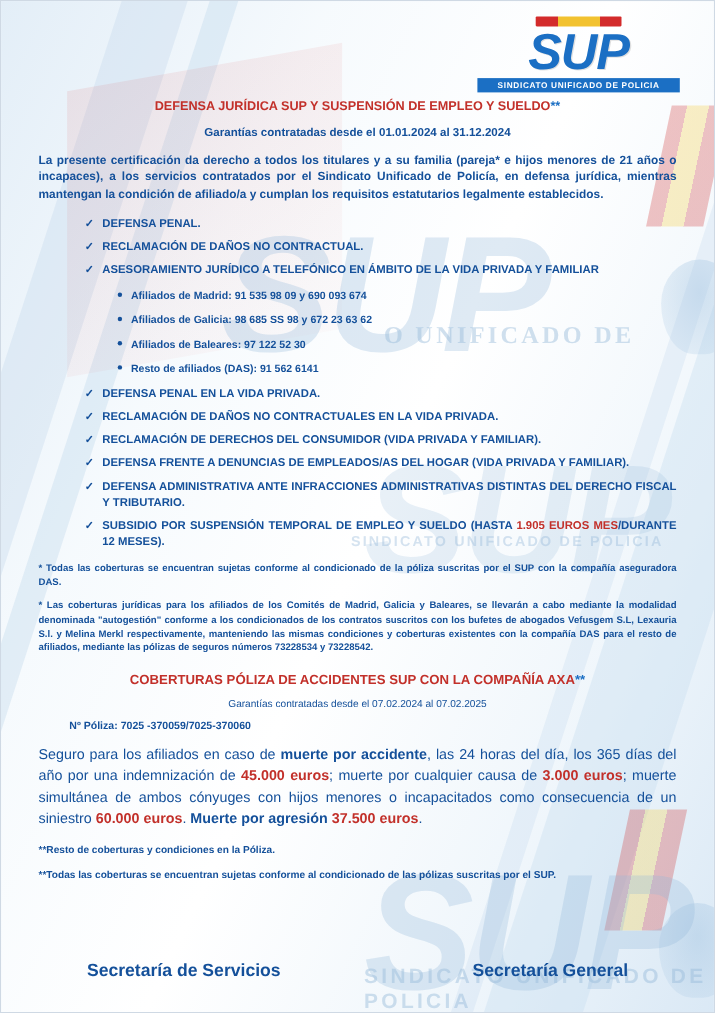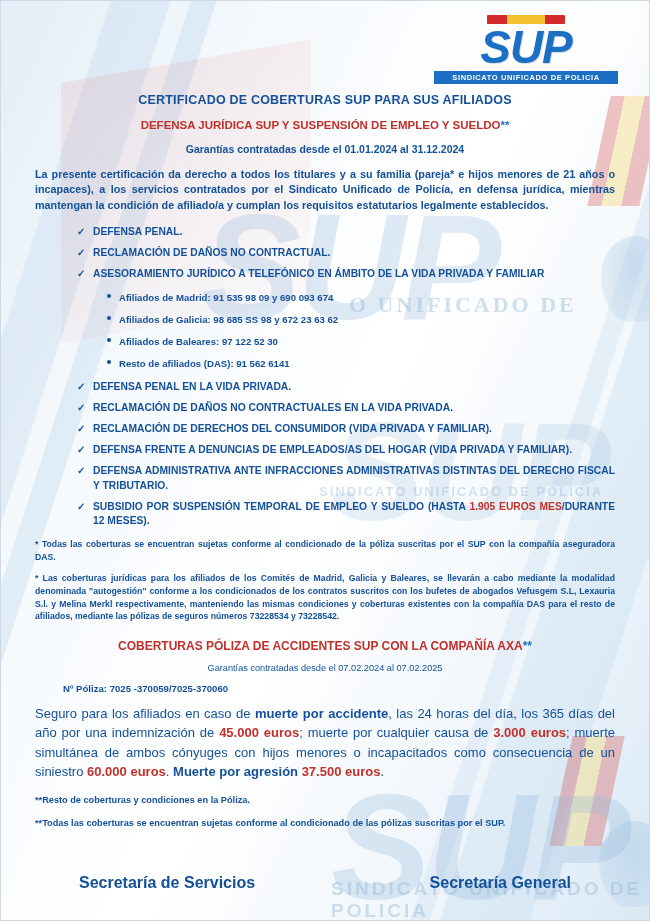--- a/index.html
+++ b/index.html
@@ -311,21 +311,20 @@
   <div class="header">
     <div class="logo">
       <div class="logo-flag"></div>
       <div class="logo-word">SUP</div>
       <div class="logo-bar">SINDICATO UNIFICADO DE POLICIA</div>
     </div>
   </div>
 
   <div class="content">
 
-    <div class="title-main">CERTIFICADO DE COBERTURAS SUP PARA SUS AFILIADOS</div>
 
     <div class="title-sub">
       <span>DEFENSA JURÍDICA SUP Y SUSPENSIÓN DE EMPLEO Y SUELDO</span><span class="stars">**</span>
     </div>
 
     <div class="warranty-line">Garantías contratadas desde el 01.01.2024 al 31.12.2024</div>
 
     <p class="intro">La presente certificación da derecho a todos los titulares y a su familia (pareja* e hijos menores de 21 años o incapaces), a los servicios contratados por el Sindicato Unificado de Policía, en defensa jurídica, mientras mantengan la condición de afiliado/a y cumplan los requisitos estatutarios legalmente establecidos.</p>
 
     <ul class="checks">

